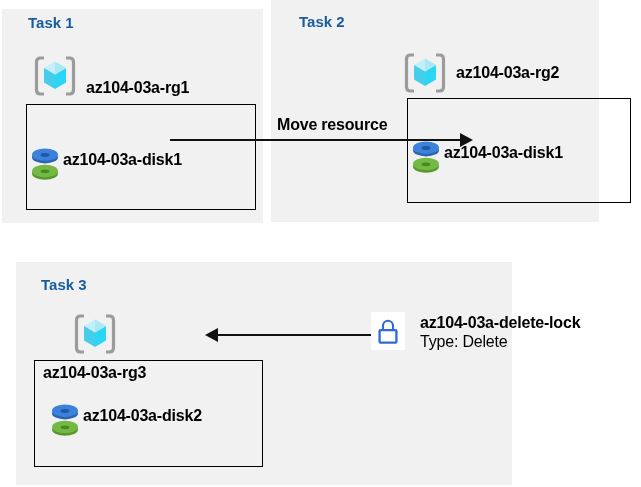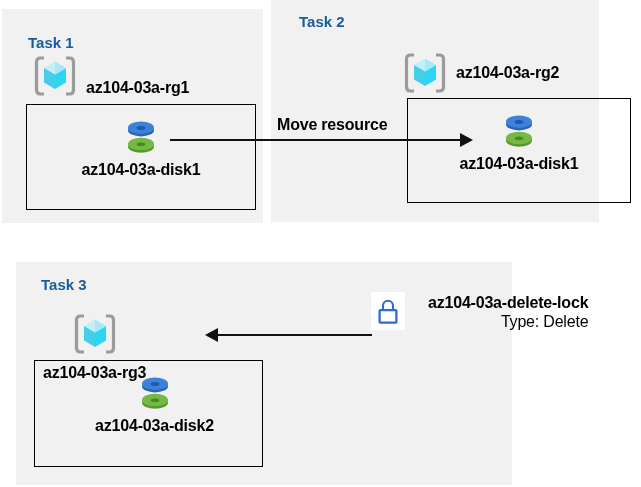--- a/index.html
+++ b/index.html
@@ -42,21 +42,21 @@
   }
   .rg-icon{width:44px;height:42px;flex:0 0 auto;}
   .entity-label{
     font-size:16px;font-weight:700;color:var(--text_color);
     white-space:nowrap;letter-spacing:-0.2px;
   }
   .resource-box{
     position:absolute;
     border:1px solid var(--box_border_color);
     background:transparent;
-    display:flex;flex-direction:column;align-items:center;
+    display:flex;flex-direction:row;align-items:center;
     box-sizing:border-box;
   }
   .disk-icon{width:36px;height:38px;margin-top:13px;}
   .resource-box .entity-label{margin-top:5px;}
   .arrow-line{
     position:absolute;height:2px;background:var(--arrow_color);
   }
   .arrow-head-right{
     position:absolute;width:0;height:0;
     border-top:7px solid transparent;
@@ -68,22 +68,22 @@
     border-top:7px solid transparent;
     border-bottom:7px solid transparent;
     border-right:13px solid var(--arrow_color);
   }
   #move-label{
     position:absolute;left:277px;top:116px;
     font-size:16px;font-weight:700;color:var(--text_color);
     white-space:nowrap;letter-spacing:-0.2px;
   }
   #lock-block{
-    position:absolute;left:371px;top:292px;
-    display:flex;align-items:flex-start;gap:23px;text-align:right;
+    position:absolute;left:371px;top:312px;
+    display:flex;align-items:flex-start;gap:15px;
   }
   #lock-chip{
     width:34px;height:38px;background:#ffffff;
     display:flex;align-items:center;justify-content:center;
     flex:0 0 auto;
   }
   #lock-text .entity-label{display:block;margin-top:1px;line-height:19px;}
   #lock-type-line{
     font-size:16px;color:var(--text_color);line-height:19px;
     white-space:nowrap;letter-spacing:-0.2px;
@@ -110,21 +110,21 @@
         <ellipse cx="18" cy="26" rx="13" ry="6.2" fill="#73b944"></ellipse>
         <ellipse cx="18" cy="26.3" rx="4.4" ry="1.9" fill="#4a8825"></ellipse>
         <ellipse cx="18" cy="12.2" rx="13" ry="6.2" fill="#2a64b2"></ellipse>
         <ellipse cx="18" cy="9.7" rx="13" ry="6.2" fill="#3d82da"></ellipse>
         <ellipse cx="18" cy="10" rx="4.4" ry="1.9" fill="#2058a8"></ellipse>
       </g>
     </defs>
   </svg>
 
   <div id="task1-panel" class="panel">
-    <div class="task-title" style="left:26px;top:5px;margin-top:20px;">Task 1</div>
+    <div class="task-title" style="left:26px;top:5px;">Task 1</div>
     <div class="rg-row" style="left:31px;top:46px;align-items:flex-end;">
       <svg class="rg-icon" viewBox="0 0 44 42">
           <use href="#def-rg-icon"></use>
         </svg>
       <span class="entity-label">az104-03a-rg1</span>
     </div>
     <div class="resource-box" style="left:24px;top:95px;width:230px;height:106px;">
       <svg class="disk-icon" viewBox="0 0 36 38">
           <use href="#def-disk-icon"></use>
         </svg>

